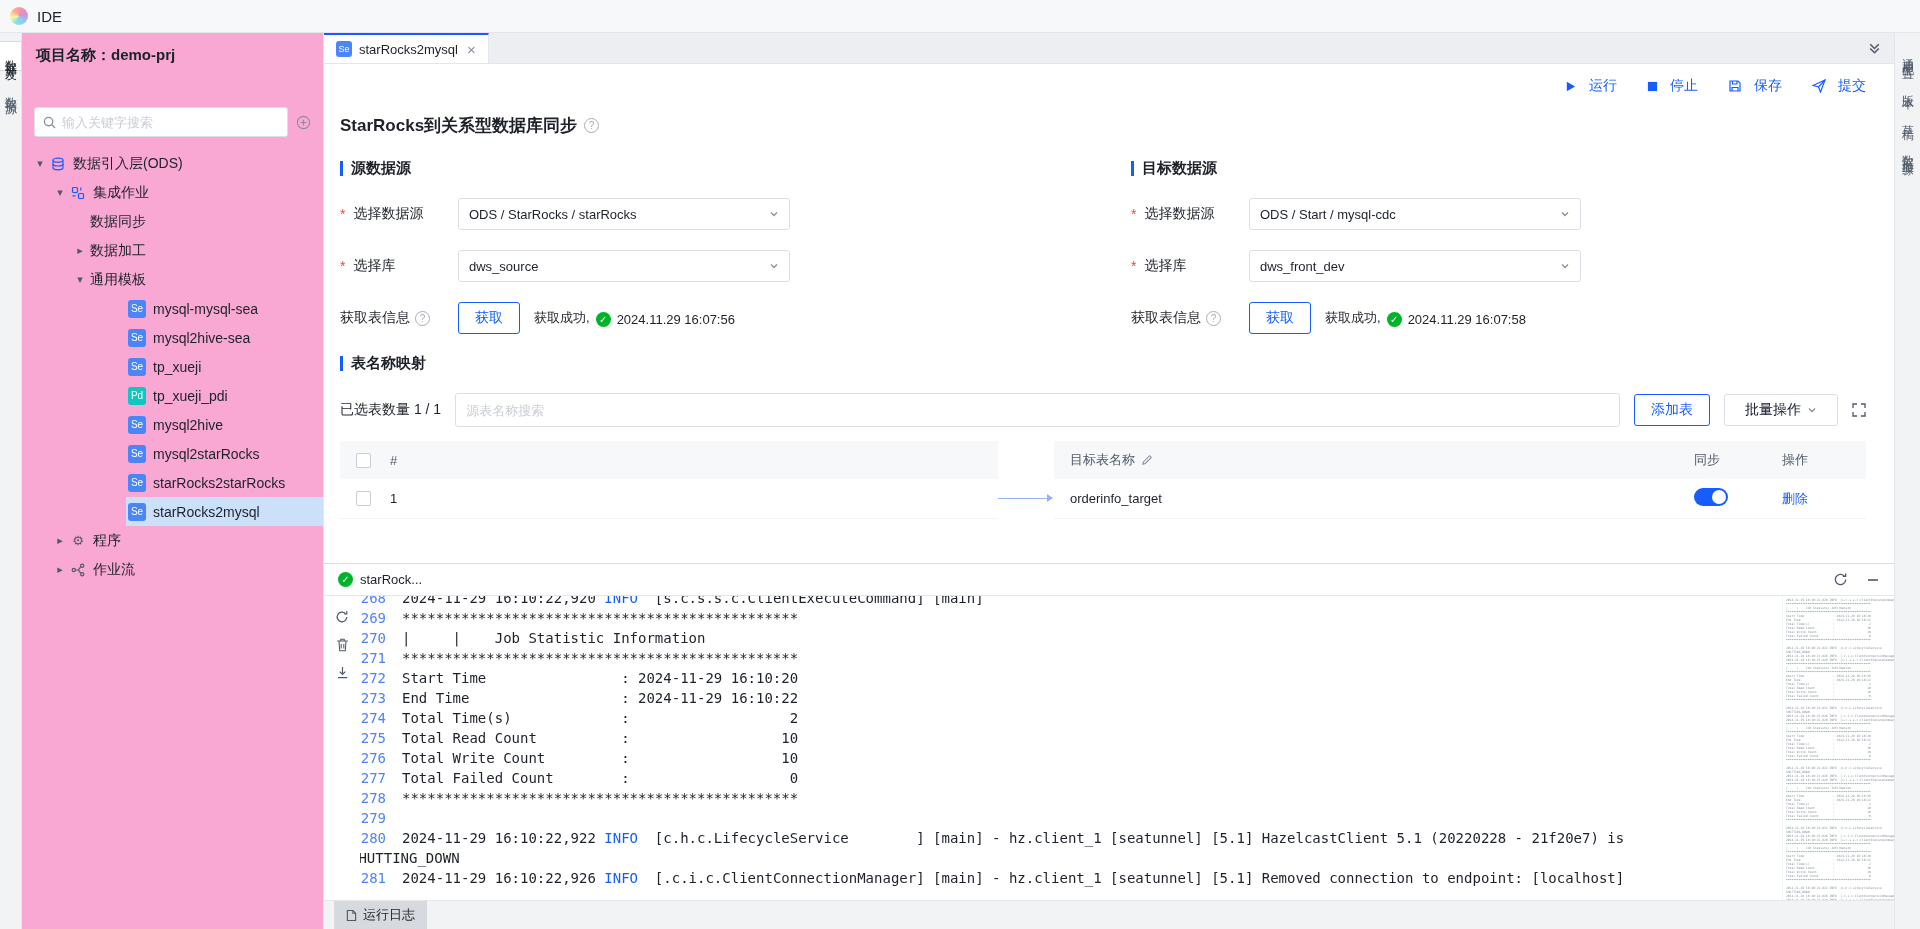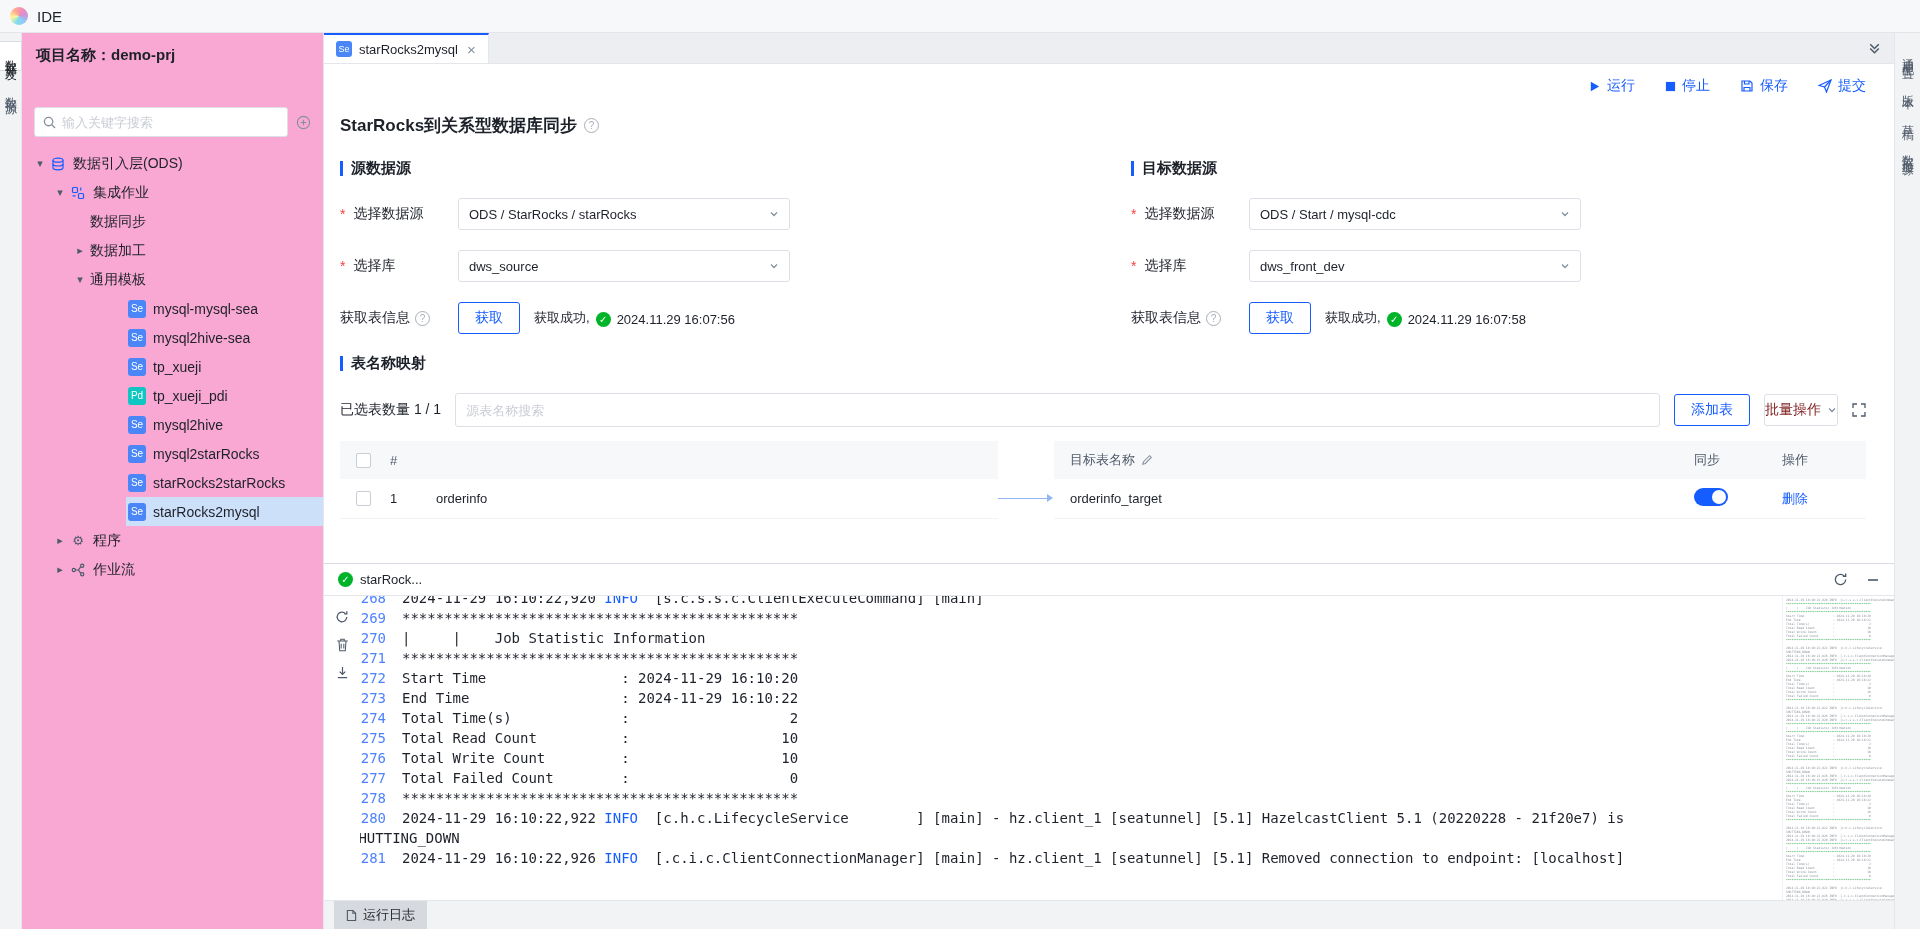--- a/index.html
+++ b/index.html
@@ -42,38 +42,38 @@
   
   .workarea { flex:1; display:flex; flex-direction:column; min-width:0; background:#fff; }
   .tabbar { height:31px; background:#eceef1; border-bottom:1px solid #e5e6eb; display:flex; position:relative; flex:none; }
   .tab { background:#fff; border-top:2px solid #165DFF; border-right:1px solid #e5e6eb; display:flex; align-items:center; gap:7px; padding:0 12px; font-size:13px; cursor:pointer; }
   .tab .badge { width:16px; height:16px; line-height:16px; font-size:9px; }
   .tab-close { color:#86909c; font-size:15px; margin-left:2px; cursor:pointer; }
   .tabbar-right { position:absolute; right:12px; top:8px; color:#4e5969; cursor:pointer; }
 
   .editor { flex:1; overflow:hidden; padding:0 28px 0 16px; }
   .toolbar { height:44px; display:flex; align-items:center; justify-content:flex-end; gap:30px; }
-  .tool-btn { display:flex; align-items:center; gap:6px; color:#165DFF; cursor:pointer; font-size:14px; }
+  .tool-btn { display:flex; align-items:center; gap:12px; color:#165DFF; cursor:pointer; font-size:14px; }
 
   .page-title-row { display:flex; align-items:center; gap:7px; margin:6px 0 22px; }
   .page-title { font-size:17px; font-weight:bold; }
   .help { width:15px; height:15px; border:1px solid #a9aeb8; border-radius:50%; color:#a9aeb8; font-size:10px; line-height:13px; text-align:center; flex:none; }
 
   .form-cols { display:grid; grid-template-columns:1fr 1fr; column-gap:56px; }
   .sec-head { display:flex; align-items:center; gap:8px; margin-bottom:20px; }
   .sec-bar { width:3px; height:15px; background:#165DFF; flex:none; }
   .sec-title { font-weight:bold; font-size:15px; }
   .form-row { display:flex; align-items:center; margin-bottom:20px; min-height:32px; }
   .form-label { width:118px; flex:none; display:flex; align-items:center; gap:5px; font-size:14px; }
   .req::before { content:"*"; color:#f53f3f; margin-right:3px; }
   .select { width:332px; height:32px; border:1px solid #dcdfe6; border-radius:3px; display:flex; align-items:center; padding:0 10px; font-size:13px; color:#1d2129; cursor:pointer; background:#fff; }
   .select .sel-text { flex:1; }
   .btn { height:32px; border-radius:3px; font-size:14px; display:inline-flex; align-items:center; justify-content:center; cursor:pointer; background:#fff; white-space:nowrap; }
   .btn.outline-accent { border:1px solid #165DFF; color:#165DFF; padding:0 16px; }
-  .btn.default { border:1px solid #dcdfe6; color:#7f1d1d; padding:0 0; gap:6px; }
+  .btn.default { border:1px solid #dcdfe6; color:#0f172a; padding:0 20px; gap:6px; }
   .fetch-status { display:flex; align-items:flex-end; gap:6px; margin-left:14px; font-size:13px; }
   .check-circle { width:15px; height:15px; border-radius:50%; background:#00b42a; color:#fff; font-size:10px; line-height:15px; text-align:center; flex:none; font-family:"DejaVu Sans",sans-serif; }
 
   .map-controls { display:flex; align-items:center; gap:14px; margin:16px 0 14px; }
   .count-label { font-size:14px; flex:none; }
   .map-search { flex:1; height:34px; border:1px solid #dcdfe6; border-radius:3px; display:flex; align-items:center; padding:0 10px; }
   .map-search input { border:0; outline:0; flex:1; font-size:13px; font-family:inherit; }
   .map-search input::placeholder { color:#c9cdd4; }
   .icon-btn { color:#4e5969; cursor:pointer; }
 
@@ -453,21 +453,20 @@
                 <span class="checkbox"></span>
               </span>
             <span class="col-idx">#</span>
           </div>
           <div>
               <div class="trow">
                 <span class="col-cb">
                   <span class="checkbox"></span>
                 </span>
                 <span class="col-idx">1</span>
-                <span class="col-name">orderinfo</span>
               </div>
             </div>
         </div>
         <div class="tbl-gap">
           <span class="connector"></span>
         </div>
         <div class="tbl tbl-right">
           <div class="thead">
             <span class="col-name">
               <span>目标表名称</span>
@@ -535,20 +534,21 @@
             <div class="log-line"><span class="log-no">269</span><span class="log-text">***********************************************</span></div>
             <div class="log-line"><span class="log-no">270</span><span class="log-text">|     |    Job Statistic Information</span></div>
             <div class="log-line"><span class="log-no">271</span><span class="log-text">***********************************************</span></div>
             <div class="log-line"><span class="log-no">272</span><span class="log-text">Start Time                : 2024-11-29 16:10:20</span></div>
             <div class="log-line"><span class="log-no">273</span><span class="log-text">End Time                  : 2024-11-29 16:10:22</span></div>
             <div class="log-line"><span class="log-no">274</span><span class="log-text">Total Time(s)             :                   2</span></div>
             <div class="log-line"><span class="log-no">275</span><span class="log-text">Total Read Count          :                  10</span></div>
             <div class="log-line"><span class="log-no">276</span><span class="log-text">Total Write Count         :                  10</span></div>
             <div class="log-line"><span class="log-no">277</span><span class="log-text">Total Failed Count        :                   0</span></div>
             <div class="log-line"><span class="log-no">278</span><span class="log-text">***********************************************</span></div>
+            <div class="log-line"><span class="log-no">279</span><span class="log-text"> </span></div>
             <div class="log-line"><span class="log-no">280</span><span class="log-text">2024-11-29 16:10:22,922 <span class="info">INFO</span>  [c.h.c.LifecycleService        ] [main] - hz.client_1 [seatunnel] [5.1] HazelcastClient 5.1 (20220228 - 21f20e7) is</span></div>
             <div class="log-line wrapline"><span class="log-no"></span><span class="log-text">SHUTTING_DOWN</span></div>
             <div class="log-line"><span class="log-no">281</span><span class="log-text">2024-11-29 16:10:22,926 <span class="info">INFO</span>  [.c.i.c.ClientConnectionManager] [main] - hz.client_1 [seatunnel] [5.1] Removed connection to endpoint: [localhost]</span></div>
           </div>
         <div class="minimap">
             <div class="mm-line">2024-11-29 16:10:22,920 INFO  [s.c.s.s.c.ClientExecuteCommand] [main]</div>
             <div class="mm-line green">***********************************************</div>
             <div class="mm-line">|     |    Job Statistic Information</div>
             <div class="mm-line green">***********************************************</div>
             <div class="mm-line">Start Time                : 2024-11-29 16:10:20</div>

